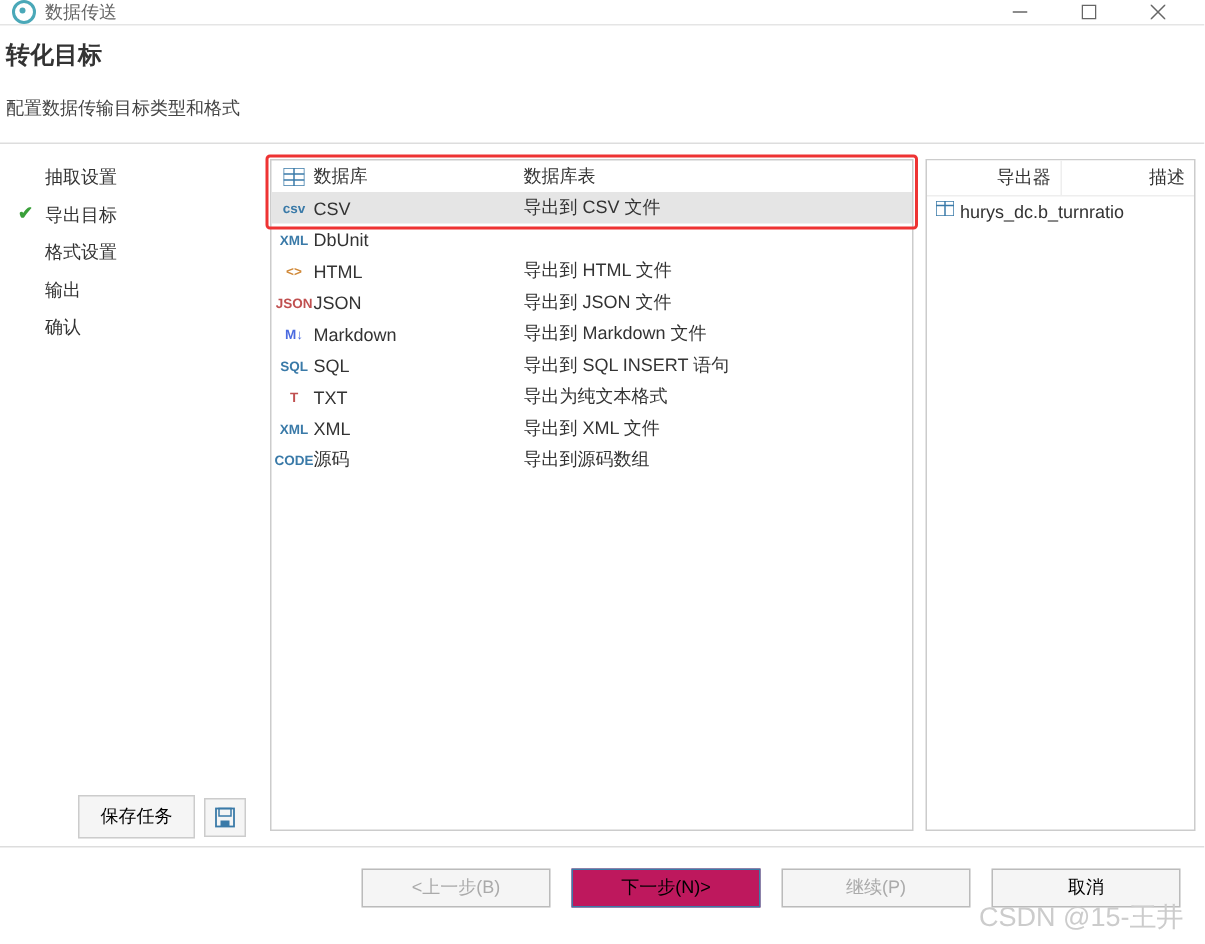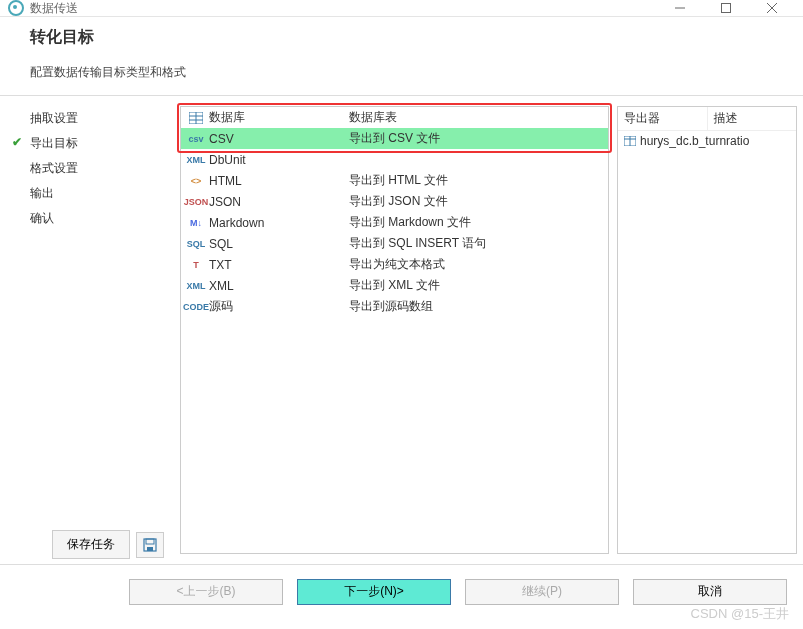--- a/index.html
+++ b/index.html
@@ -7,67 +7,67 @@
     
     
     .titlebar { height: 17px; display: flex; align-items: center; padding: 0 8px; border-bottom: 1px solid #e5e5e5; }
     .titlebar .app-icon { width: 16px; height: 16px; border: 2px solid #4aa8b8; border-radius: 50%; margin-right: 6px; position: relative; }
     .titlebar .app-icon::after { content: ""; position: absolute; left: 3px; top: 3px; width: 4px; height: 4px; border-radius: 50%; background: #4aa8b8; }
     .titlebar .title { flex: 1; color: #666; }
     .titlebar .win-btns { display: flex; gap: 0; }
     .titlebar .win-btn { width: 46px; height: 30px; display: flex; align-items: center; justify-content: center; color: #888; cursor: pointer; }
     
     
-    .header { padding: 10px 30px 14px; border-bottom: 1px solid #ddd; }
+    .header { padding: 10px 4px 14px; border-bottom: 1px solid #ddd; }
     .header h1 { font-size: 16px; font-weight: bold; margin-bottom: 6px; }
     .header .sub { font-size: 12px; color: #444; margin-top: 16px; }
     
     
     .body { display: flex; height: 468px; }
     .sidebar { width: 180px; padding: 10px 0; }
     .sidebar .step { padding: 4px 10px 4px 30px; position: relative; color: #333; cursor: pointer; }
     .sidebar .step.done::before { content: "✔"; position: absolute; left: 12px; color: #3aa03a; font-weight: bold; }
     .sidebar .save-row { position: absolute; bottom: 70px; left: 12px; display: flex; gap: 6px; align-items: center; padding-left: 40px; }
     .sidebar .save-btn { padding: 5px 14px; border: 1px solid #ccc; background: #f5f5f5; cursor: pointer; font-size: 12px; }
     .sidebar .icon-btn { width: 28px; height: 26px; border: 1px solid #ccc; background: #f5f5f5; display: flex; align-items: center; justify-content: center; cursor: pointer; color: #3a7aa8; }
     
     .main { flex: 1; display: flex; padding: 10px 6px 10px 0; gap: 8px; }
     .formats-wrap { flex: 1; border: 1px solid #ccc; position: relative; }
     .formats { width: 100%; }
     .highlight-box { position: absolute; top: -4px; left: -4px; right: -4px; height: 50px; border: 2px solid #e33; border-radius: 3px; pointer-events: none; }
     .formats .row { display: flex; padding: 2px 6px; align-items: center; cursor: pointer; height: 21px; }
-    .formats .row.selected { background: #86efac; }
+    .formats .row.selected { background: #e5e5e5; }
     .formats .row .ico { width: 18px; display: inline-flex; align-items: center; justify-content: center; margin-right: 4px; font-size: 9px; font-weight: bold; }
     .formats .row .name { width: 140px; }
     .formats .row .desc { flex: 1; }
     
     .ico-db { color: #3a7aa8; }
     .ico-csv { color: #3a7aa8; }
     .ico-xml { color: #3a7aa8; }
     .ico-html { color: #d18a3a; }
     .ico-json { color: #c05050; }
     .ico-md { color: #4a6ae0; }
     .ico-sql { color: #3a7aa8; }
     .ico-txt { color: #c05050; }
     .ico-code { color: #3a7aa8; text-align: right; }
     
     .right-panel { width: 180px; border: 1px solid #ccc; }
-    .right-panel .hdr { display: flex; background: #fff; border-bottom: 1px solid #eee; }
+    .right-panel .hdr { display: flex; background: #fff; border-bottom: 1px solid #eee; text-align: right; }
     .right-panel .hdr .col { padding: 3px 6px; flex: 1; }
     .right-panel .hdr .col:first-child { border-right: 1px solid #eee; }
-    .right-panel .item { padding: 3px 6px; display: flex; align-items: center; gap: 4px; }
+    .right-panel .item { padding: 3px 6px; display: flex; align-items: flex-start; gap: 4px; }
     .right-panel .item .tico { color: #3a7aa8; font-size: 10px; }
     
     
     .footer { border-top: 1px solid #ddd; height: 54px; display: flex; align-items: center; justify-content: flex-end; padding: 0 16px; gap: 14px; }
-    .footer button { width: 154px; height: 26px; border: 1px solid #bbb; background: #f5f5f5; cursor: pointer; font-size: 12px; }
+    .footer button { width: 126px; height: 26px; border: 1px solid #bbb; background: #f5f5f5; cursor: pointer; font-size: 12px; }
     .footer button:disabled { color: #aaa; }
-    .footer button.primary { border-color: #3a7aa8; background: #5eead4; }
-    
-    .watermark { position: absolute; bottom: 6px; right: 14px; color: #ccc; font-size: 13px; pointer-events: none; }
+    .footer button.primary { border-color: #3a7aa8; background: #be185d; }
+    
+    .watermark { position: absolute; bottom: 6px; right: 14px; color: #ccc; font-size: 18px; pointer-events: none; }
     
     svg { display: block; }
   </style>
 </head>
 <body>
 
 <div class="titlebar">
   <div class="app-icon"></div>
   <div class="title">数据传送</div>
   <div class="win-btns">

